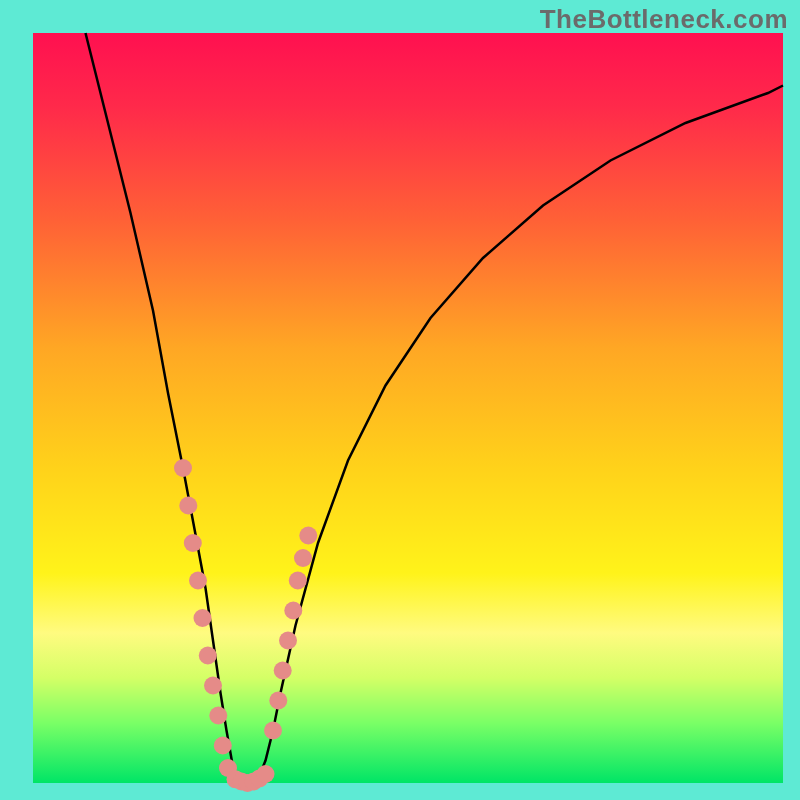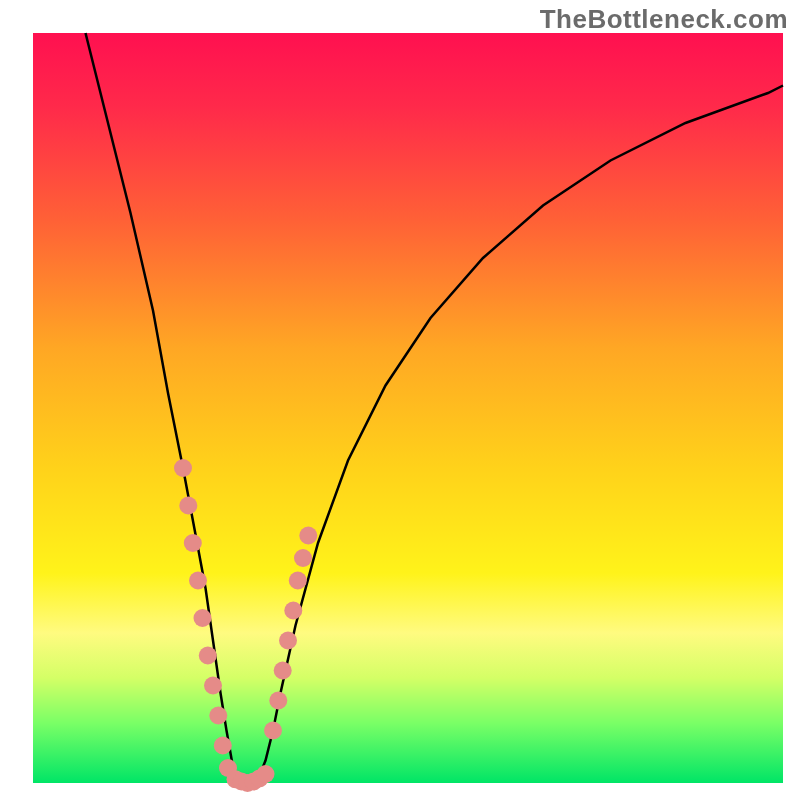--- a/index.html
+++ b/index.html
@@ -10,21 +10,21 @@
     overflow: hidden;
     background: #000;
     font-family: Arial, Helvetica, sans-serif;
   }
   .frame {
     position: absolute;
     top: 0;
     left: 0;
     width: 800px;
     height: 800px;
-    background: #ffffff;
+    background: #5eead4;
   }
   .plot-area {
     position: absolute;
     top: 33px;
     left: 33px;
     width: 750px;
     height: 750px;
     background: linear-gradient(to bottom,
       #ff1050 0%,
       #ff2a4a 10%,

